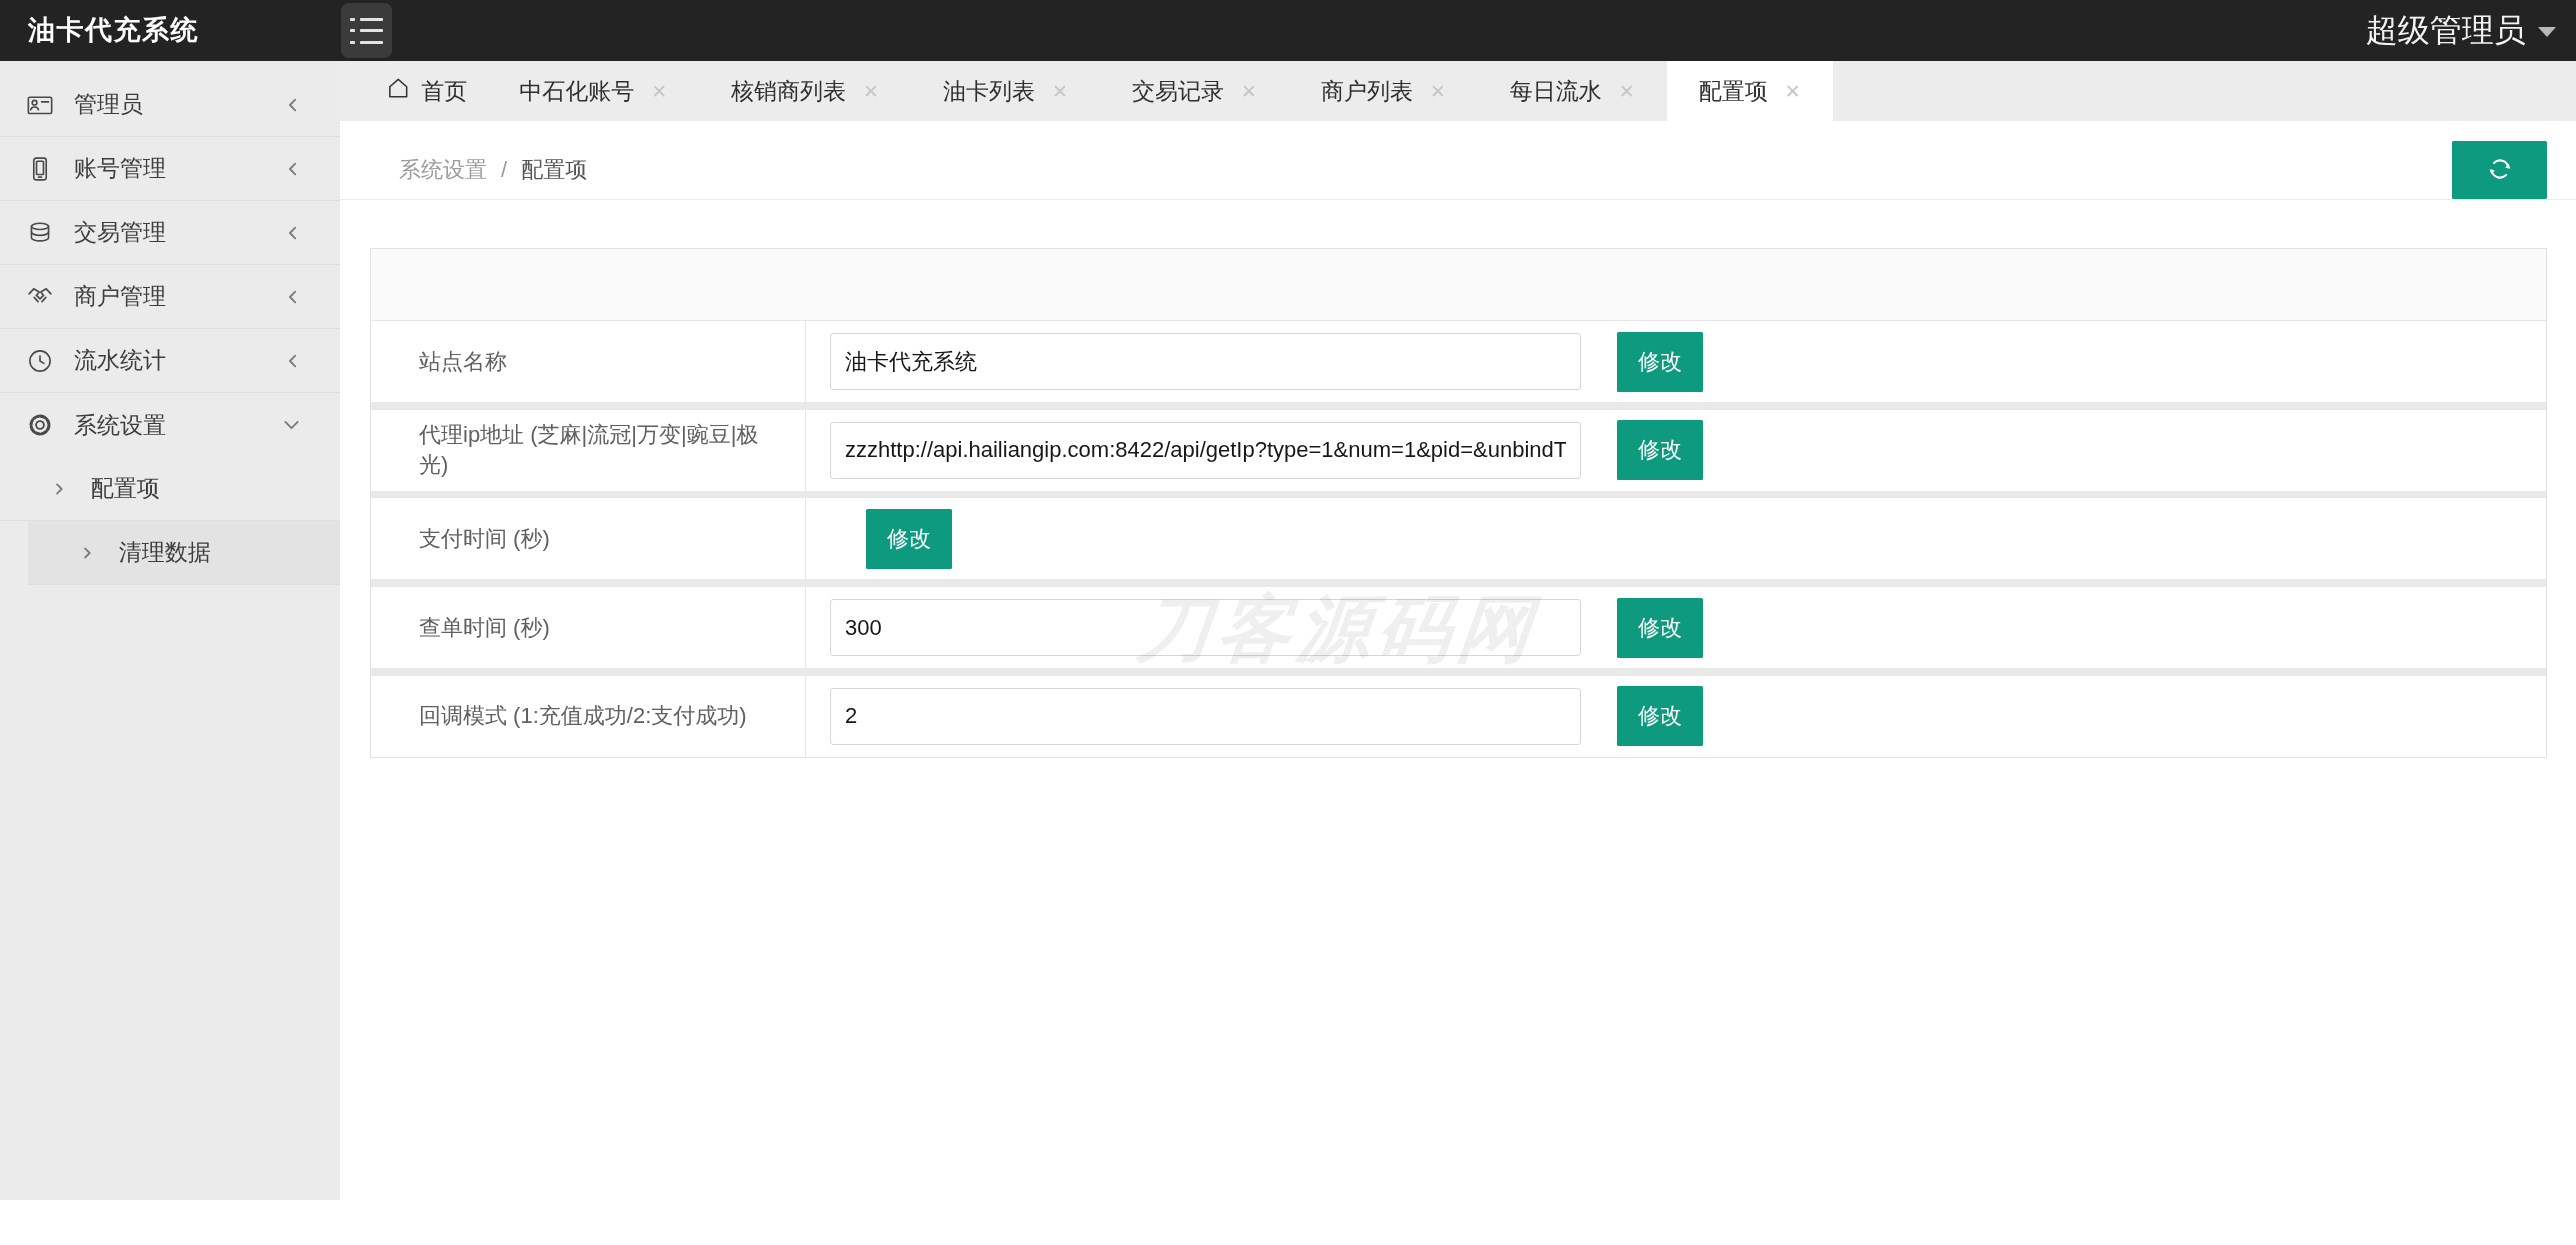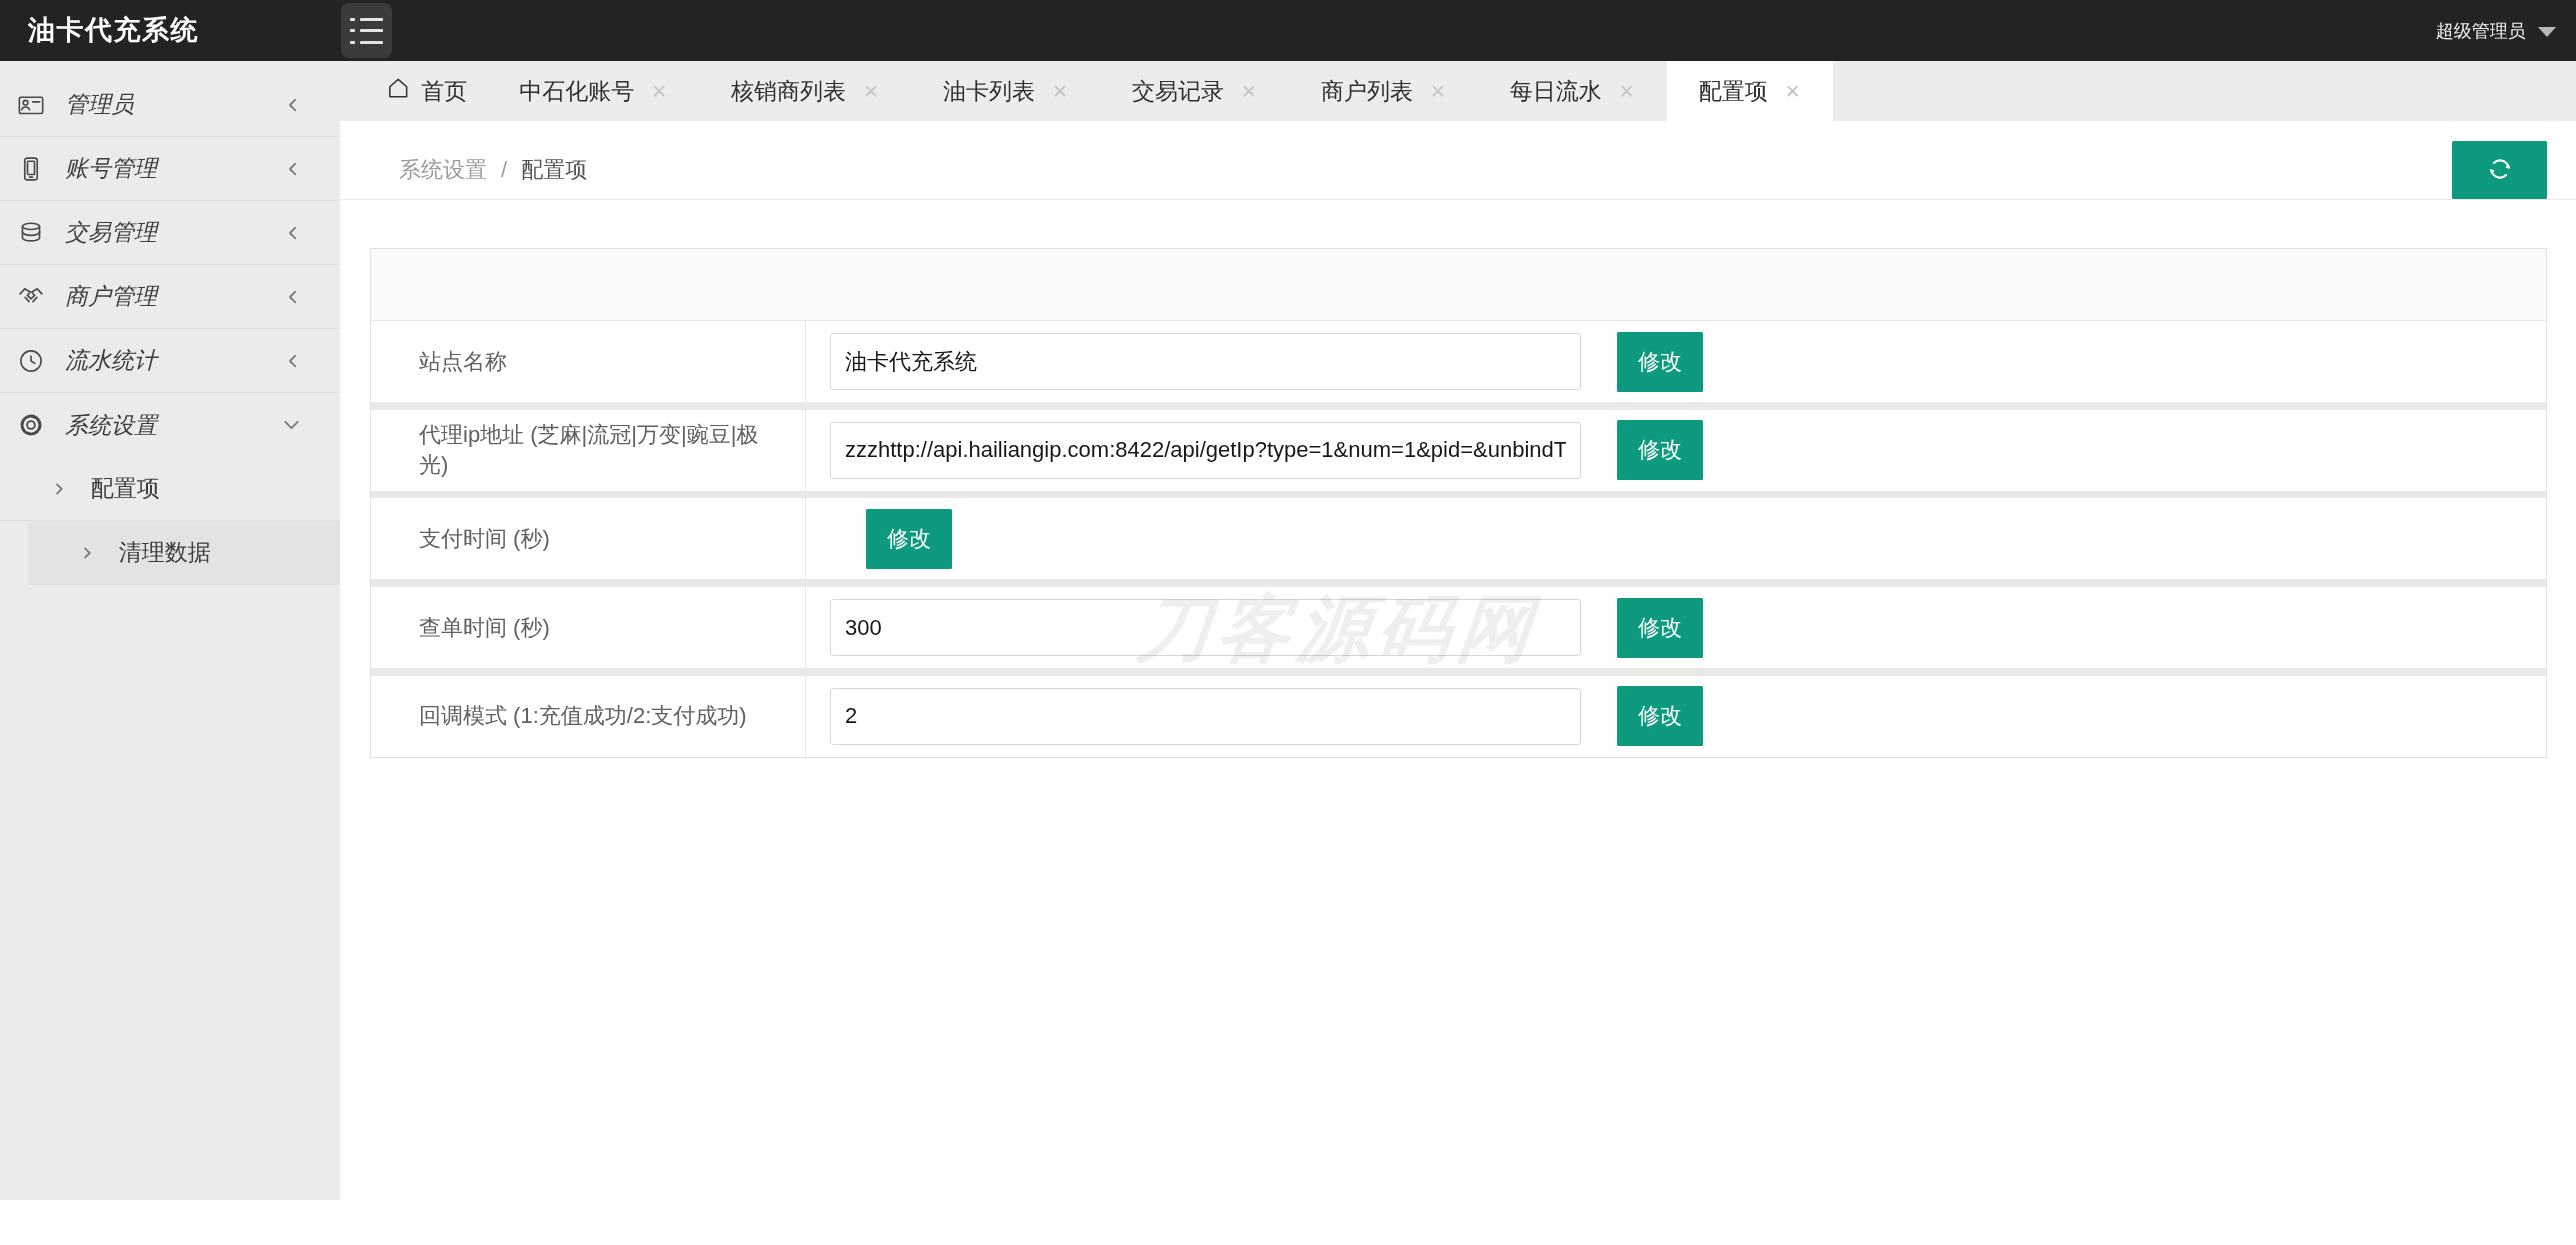--- a/index.html
+++ b/index.html
@@ -9,25 +9,25 @@
     font-family:"Liberation Sans","DejaVu Sans",sans-serif;
     -webkit-font-smoothing:antialiased;
   }
   
   .topbar{position:absolute;left:0;top:0;width:2576px;height:61px;background:#232323;z-index:30;}
   .brand{position:absolute;left:28px;top:0;height:61px;line-height:61px;color:#ffffff;font-size:27px;font-weight:bold;letter-spacing:1.5px;}
   .menu-toggle{position:absolute;left:341px;top:3.1px;width:51px;height:55px;background:#3b3b3b;border:none;border-radius:7.7px;cursor:pointer;display:flex;flex-direction:column;justify-content:center;align-items:center;gap:8.4px;}
   .menu-toggle .bar{display:flex;gap:5.4px;align-items:center;}
   .menu-toggle .dash{width:5.4px;height:3.1px;background:#e3e3e3;border-radius:0.8px;}
   .menu-toggle .line{width:23px;height:3.1px;background:#e3e3e3;border-radius:0.8px;}
-  .userbox{position:absolute;right:20px;top:0;height:61px;display:flex;align-items:center;gap:12.3px;color:#f2f2f2;font-size:18px;cursor:pointer;}
+  .userbox{position:absolute;right:20px;top:0;height:61px;display:flex;align-items:center;gap:12.3px;color:#f2f2f2;font-size:32px;cursor:pointer;}
   .caret-down{width:0;height:0;border-left:9.2px solid transparent;border-right:9.2px solid transparent;border-top:10.7px solid #b9b9b9;margin-top:3.1px;}
   
   .sidebar{position:absolute;left:0;top:61px;width:340px;bottom:0;background:#ebebeb;padding-top:12.3px;z-index:20;}
-  .side-item{position:relative;height:64px;display:flex;align-items:center;padding-left:16px;cursor:pointer;border-bottom:0.8px solid #dfdfdf;font-style:italic;}
+  .side-item{position:relative;height:64px;display:flex;align-items:center;padding-left:25px;cursor:pointer;border-bottom:0.8px solid #dfdfdf;}
   .side-item.no-sep{border-bottom:none;}
   .side-item .ico{width:29px;height:29px;display:flex;align-items:center;justify-content:center;flex:none;}
   .side-item .lbl{margin-left:20px;font-size:23px;color:#3d3d3d;}
   .side-item .chev{position:absolute;right:40px;top:50%;transform:translateY(-50%);display:flex;}
   .side-sub{position:relative;height:64px;display:flex;align-items:center;padding-left:54px;cursor:pointer;}
   .side-sub .arr{display:flex;width:15.3px;}
   .side-sub .lbl{margin-left:21.5px;font-size:23px;color:#3d3d3d;}
   .side-sub.sep{border-bottom:0.8px solid #dfdfdf;}
   .side-sub.darker{background:#e3e3e3;margin-left:28px;}
   svg.glyph{stroke:#4a4a4a;fill:none;stroke-width:2.1;stroke-linecap:round;stroke-linejoin:round;}

